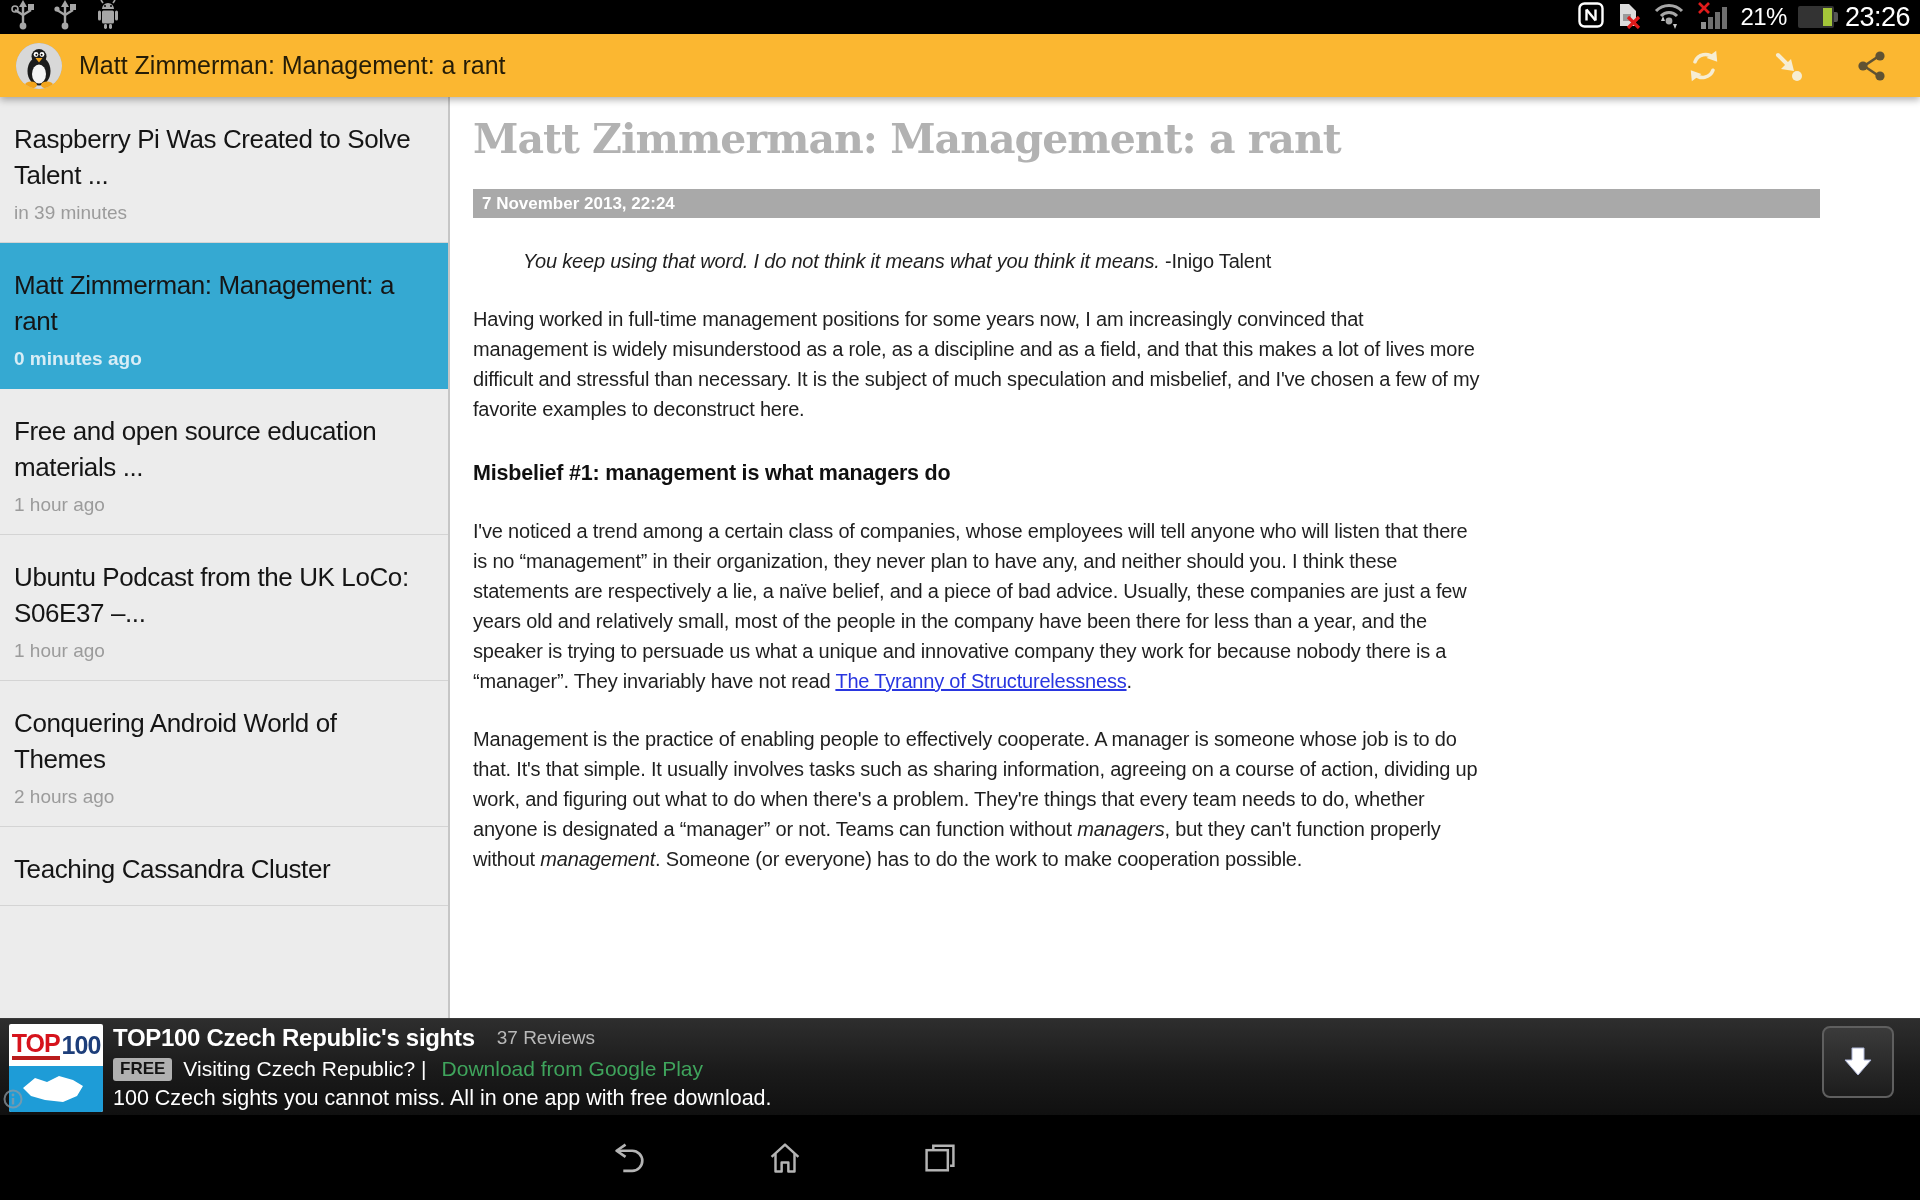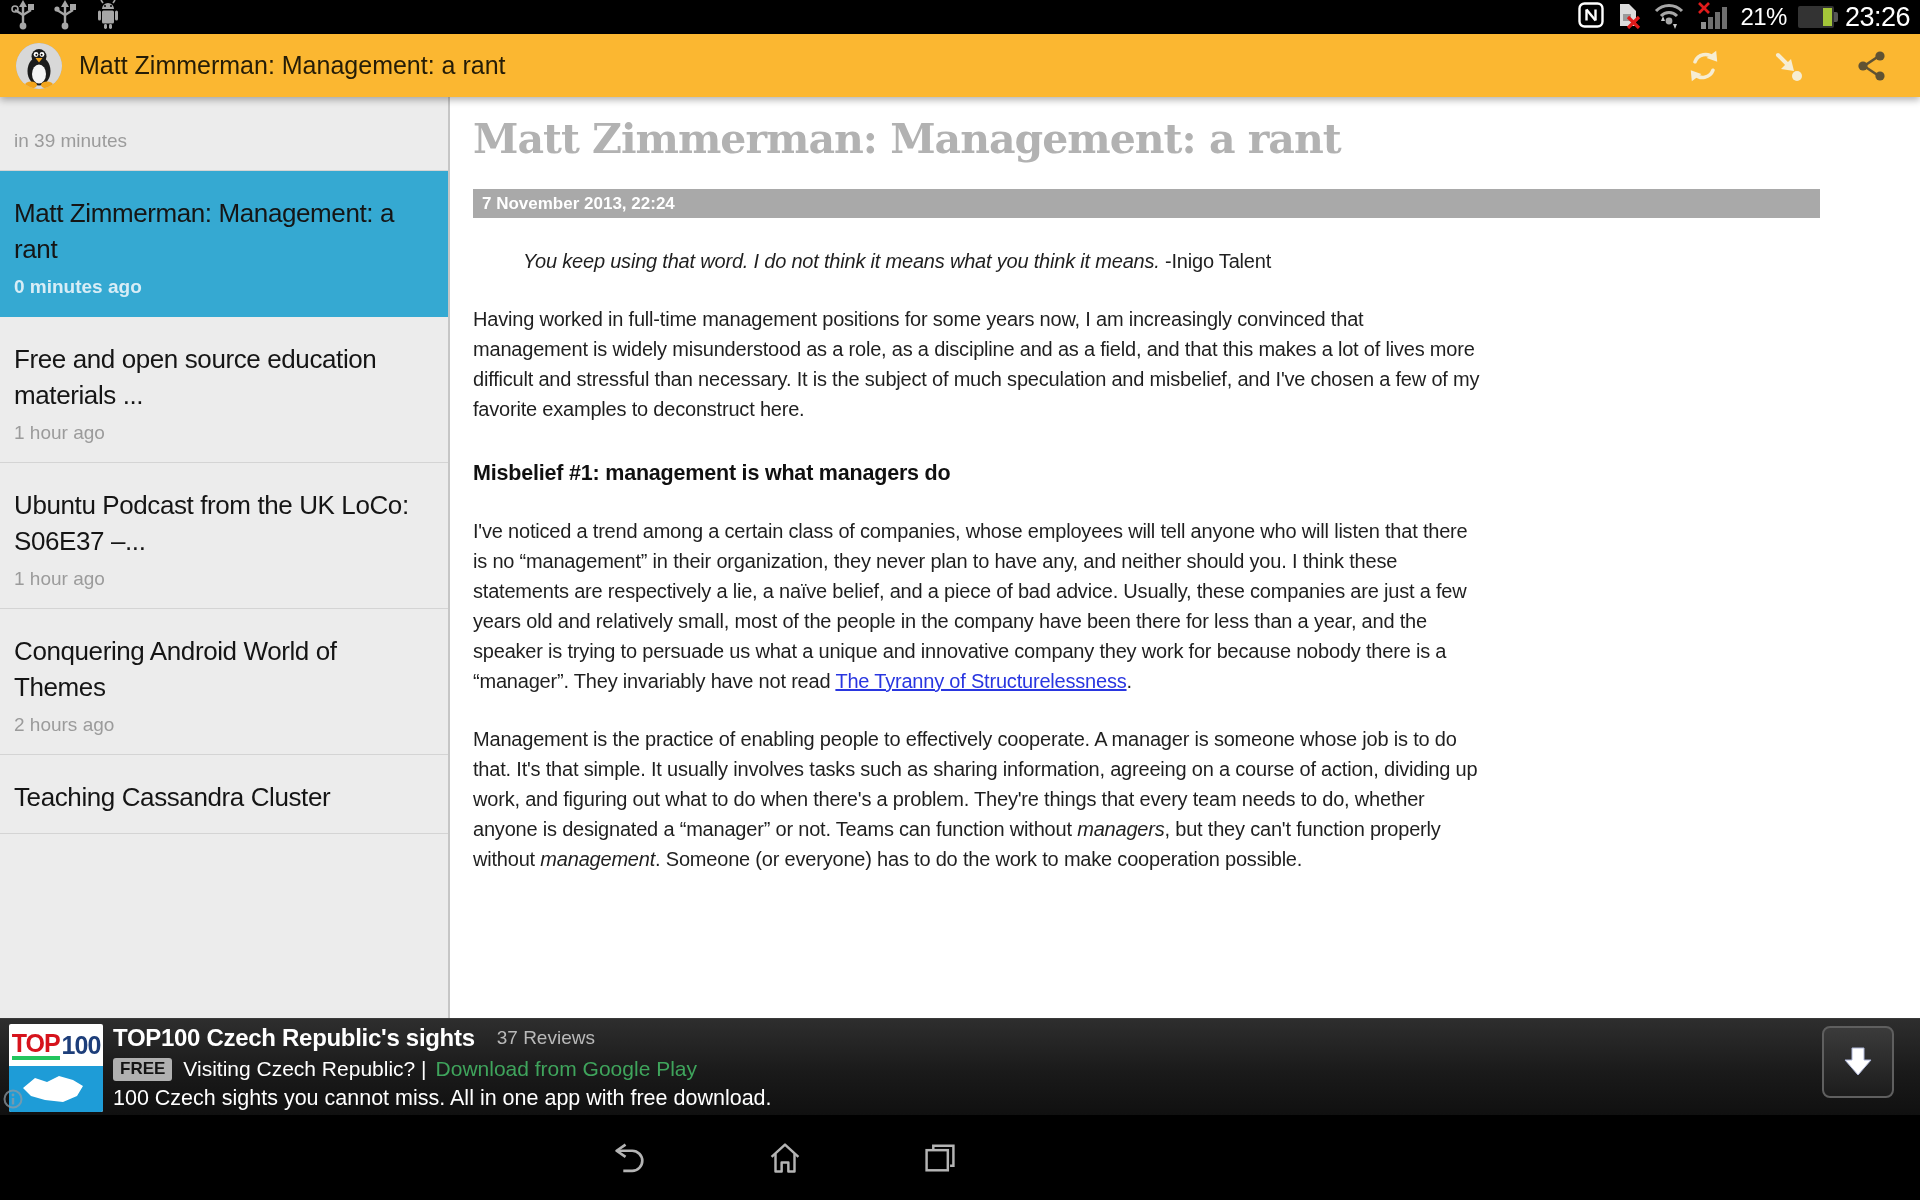--- a/index.html
+++ b/index.html
@@ -49,32 +49,32 @@
   .para{margin:28px 0 0 0;}
   .sect-h{font-size:21.5px;font-weight:700;margin:34px 0 0 0;color:#101010;letter-spacing:-0.2px;}
   .lnk{color:#2936E0;text-decoration:underline;cursor:pointer;}
   .it{font-style:italic;}
 
   
   .ad{position:absolute;left:0;top:1018px;width:1920px;height:97px;z-index:7;
       background:linear-gradient(180deg,#2e2e2e 0%,#1a1a1a 55%,#101010 100%);border-top:1px solid #3a3a3a;box-sizing:border-box;}
   .ad-logo{position:absolute;left:9px;top:5px;width:94px;height:88px;background:#fff;border-radius:2px;overflow:hidden;}
   .logo-top{height:42px;display:flex;align-items:center;justify-content:center;font-weight:700;font-size:25px;letter-spacing:-1px;}
-  .logo-red{color:#D6131C;border-bottom:4px solid #22c55e;line-height:1.05;}
+  .logo-red{color:#D6131C;border-bottom:4px solid #b91c1c;line-height:1.05;}
   .logo-navy{color:#1D3E7A;margin-left:2px;}
   .logo-map{position:absolute;left:0;bottom:0;width:94px;height:46px;background:#1E9CD7;}
   .ad-text{position:absolute;left:113px;top:5px;color:#fff;}
   .ad-row{display:flex;align-items:center;}
   .ad-title{font-size:24px;font-weight:700;letter-spacing:-0.3px;}
   .ad-reviews{font-size:19px;color:#b9b9b9;margin-left:22px;}
   .ad-row2{margin-top:5px;}
   .free{display:inline-block;background:#b0b0b0;color:#141414;font-weight:700;font-size:17px;
         padding:1px 7px 2px 7px;border-radius:3px;margin-right:11px;}
   .tagline{font-size:21px;}
-  .gp-link{color:#3FA45C;font-size:21px;margin-left:9px;cursor:pointer;}
+  .gp-link{color:#3FA45C;font-size:21px;margin-left:15px;cursor:pointer;}
   .ad-desc{margin-top:5px;font-size:21.5px;}
   .dl-btn{position:absolute;right:26px;top:7px;width:72px;height:72px;border:2px solid #5f5f5f;border-radius:8px;
           background:linear-gradient(180deg,#3b3b3b,#1c1c1c);display:flex;align-items:center;justify-content:center;box-sizing:border-box;}
   .info-i{position:absolute;left:3px;bottom:2px;opacity:.75;}
 
   
   .navbar{position:absolute;left:0;bottom:0;width:1920px;height:85px;background:#000;z-index:8;}
   .nav-btn{position:absolute;top:50%;transform:translateY(-50%);width:72px;height:72px;
            display:flex;align-items:center;justify-content:center;}
   .nav-back{left:594px;} .nav-home{left:749px;} .nav-recents{left:904px;}
@@ -223,20 +223,21 @@
           <circle cx="25" cy="7" r="4.6" fill="#5f5233"></circle>
           <circle cx="8" cy="17" r="4.6" fill="#5f5233"></circle>
           <circle cx="25" cy="27" r="4.6" fill="#5f5233"></circle>
           </svg>
       </span>
     </div>
   </div>
 
   <aside class="sidebar">
     <div class="item">
+      <div class="t">Raspberry Pi Was Created to Solve Talent ...</div>
       <div class="tm">in 39 minutes</div>
     </div>
     <div class="item selected">
       <div class="t">Matt Zimmerman: Management: a rant</div>
       <div class="tm">0 minutes ago</div>
     </div>
     <div class="item">
       <div class="t">Free and open source education materials ...</div>
       <div class="tm">1 hour ago</div>
     </div>

